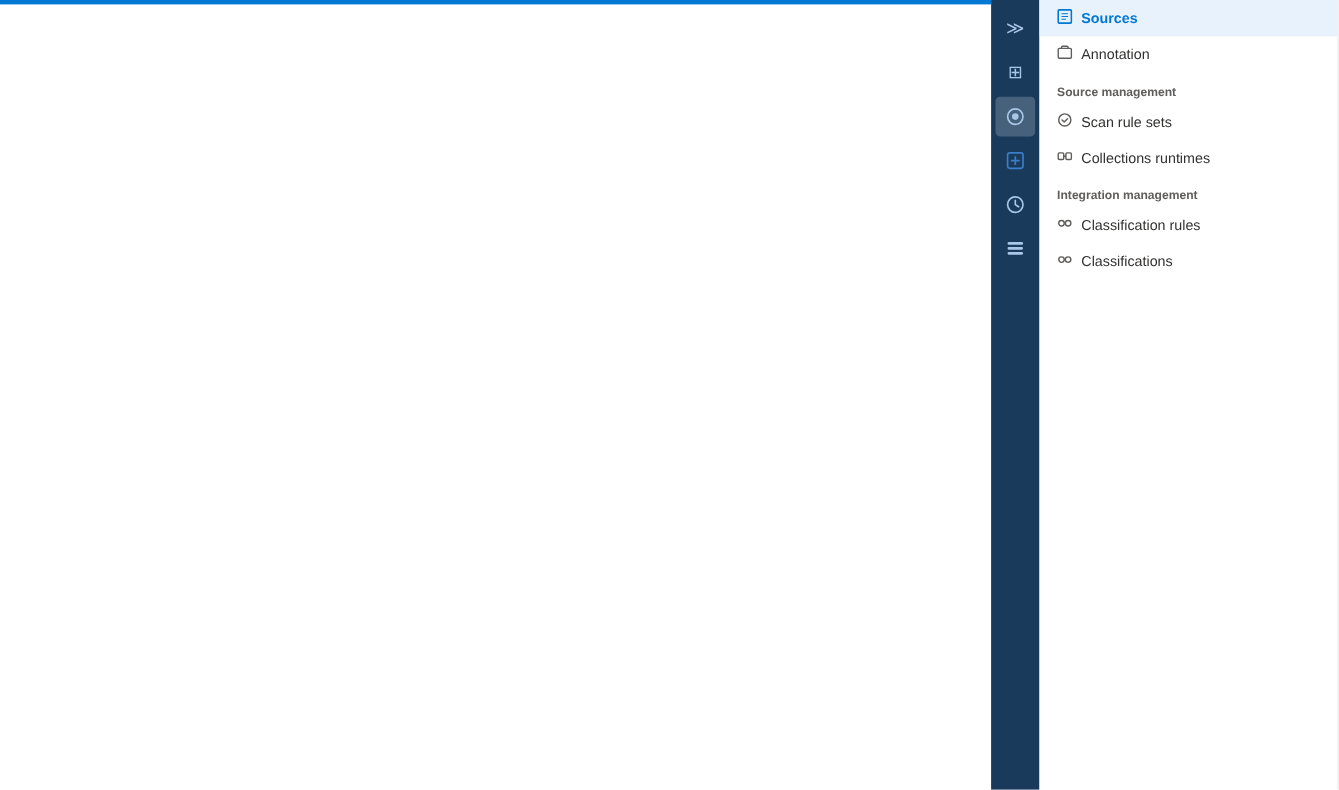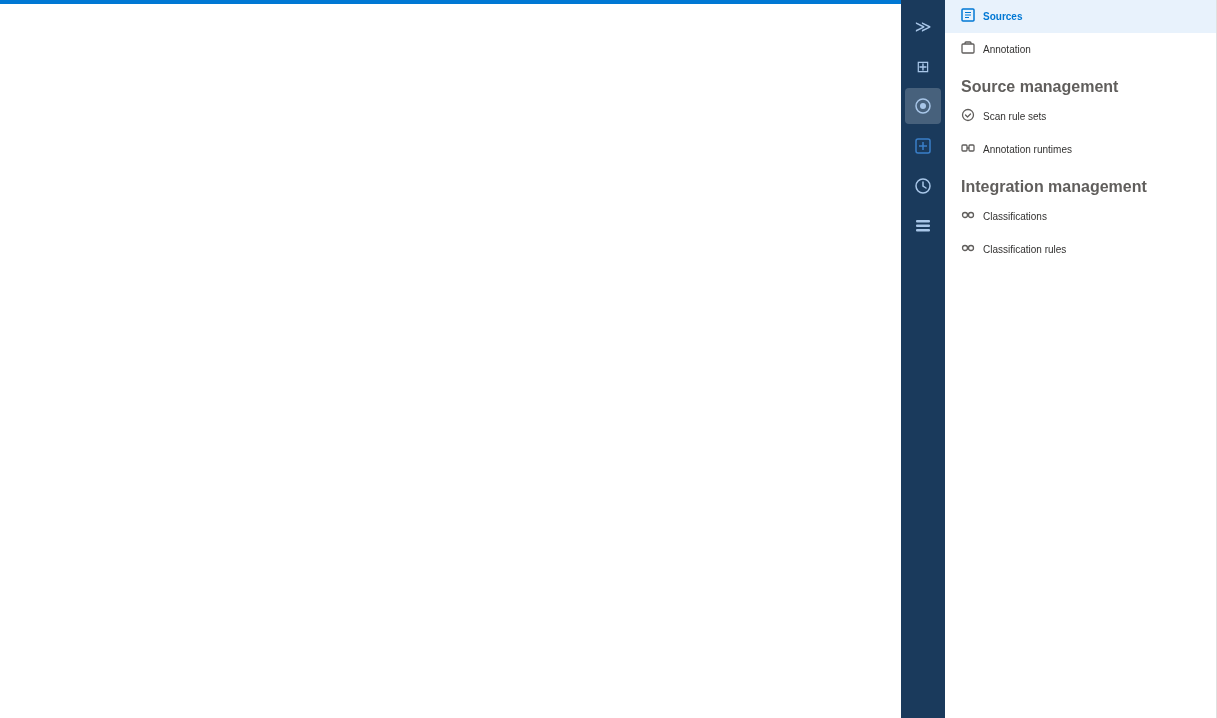--- a/index.html
+++ b/index.html
@@ -38,29 +38,29 @@
       display: flex;
       flex-direction: column;
       overflow-y: auto;
     }
     .sidebar-item {
       display: flex;
       align-items: center;
       padding: 8px 16px;
       cursor: pointer;
       color: #323130;
-      font-size: 10px;
+      font-size: 13px;
       gap: 8px;
     }
     .sidebar-item.active { background: #e8f2fc; color: #0078d4; font-weight: 600; }
     .sidebar-item .item-icon { font-size: 14px; color: #605e5c; }
     .sidebar-item.active .item-icon { color: #0078d4; }
     .sidebar-section-header {
       padding: 12px 16px 4px 16px;
-      font-size: 16px;
+      font-size: 11px;
       font-weight: 600;
       color: #605e5c;
       text-transform: none;
     }
 
     
     .main {
       flex: 1;
       display: flex;
       flex-direction: column;
@@ -159,42 +159,42 @@
     <span>Scan rule sets</span>
   </div>
   <div class="sidebar-item">
     <span class="item-icon">
       <svg width="14" height="14" viewBox="0 0 14 14" fill="none">
           <rect x="1" y="4" width="5" height="6" rx="1" stroke="#605e5c" stroke-width="1.3"></rect>
           <rect x="8" y="4" width="5" height="6" rx="1" stroke="#605e5c" stroke-width="1.3"></rect>
           <path d="M6 7h2" stroke="#605e5c" stroke-width="1.3"></path>
         </svg>
     </span>
-    <span>Annotation runtimes</span>
+    <span>Collections runtimes</span>
   </div>
 
   <div class="sidebar-section-header">Integration management</div>
 
   <div class="sidebar-item">
     <span class="item-icon">
       <svg width="14" height="14" viewBox="0 0 14 14" fill="none">
           <circle cx="4" cy="7" r="2.5" stroke="#605e5c" stroke-width="1.3"></circle>
           <circle cx="10" cy="7" r="2.5" stroke="#605e5c" stroke-width="1.3"></circle>
         </svg>
     </span>
-    <span>Classifications</span>
+    <span>Classification rules</span>
   </div>
   <div class="sidebar-item">
     <span class="item-icon">
       <svg width="14" height="14" viewBox="0 0 14 14" fill="none">
           <circle cx="4" cy="7" r="2.5" stroke="#605e5c" stroke-width="1.3"></circle>
           <circle cx="10" cy="7" r="2.5" stroke="#605e5c" stroke-width="1.3"></circle>
         </svg>
     </span>
-    <span>Classification rules</span>
+    <span>Classifications</span>
   </div>
 </div>
 
 <div class="main">
 
   <div class="map-area">
 
     <svg class="connector-svg" xmlns="http://www.w3.org/2000/svg">
 
       <line x1="570" y1="115" x2="570" y2="148" stroke="#0078d4" stroke-width="1.5"></line>

